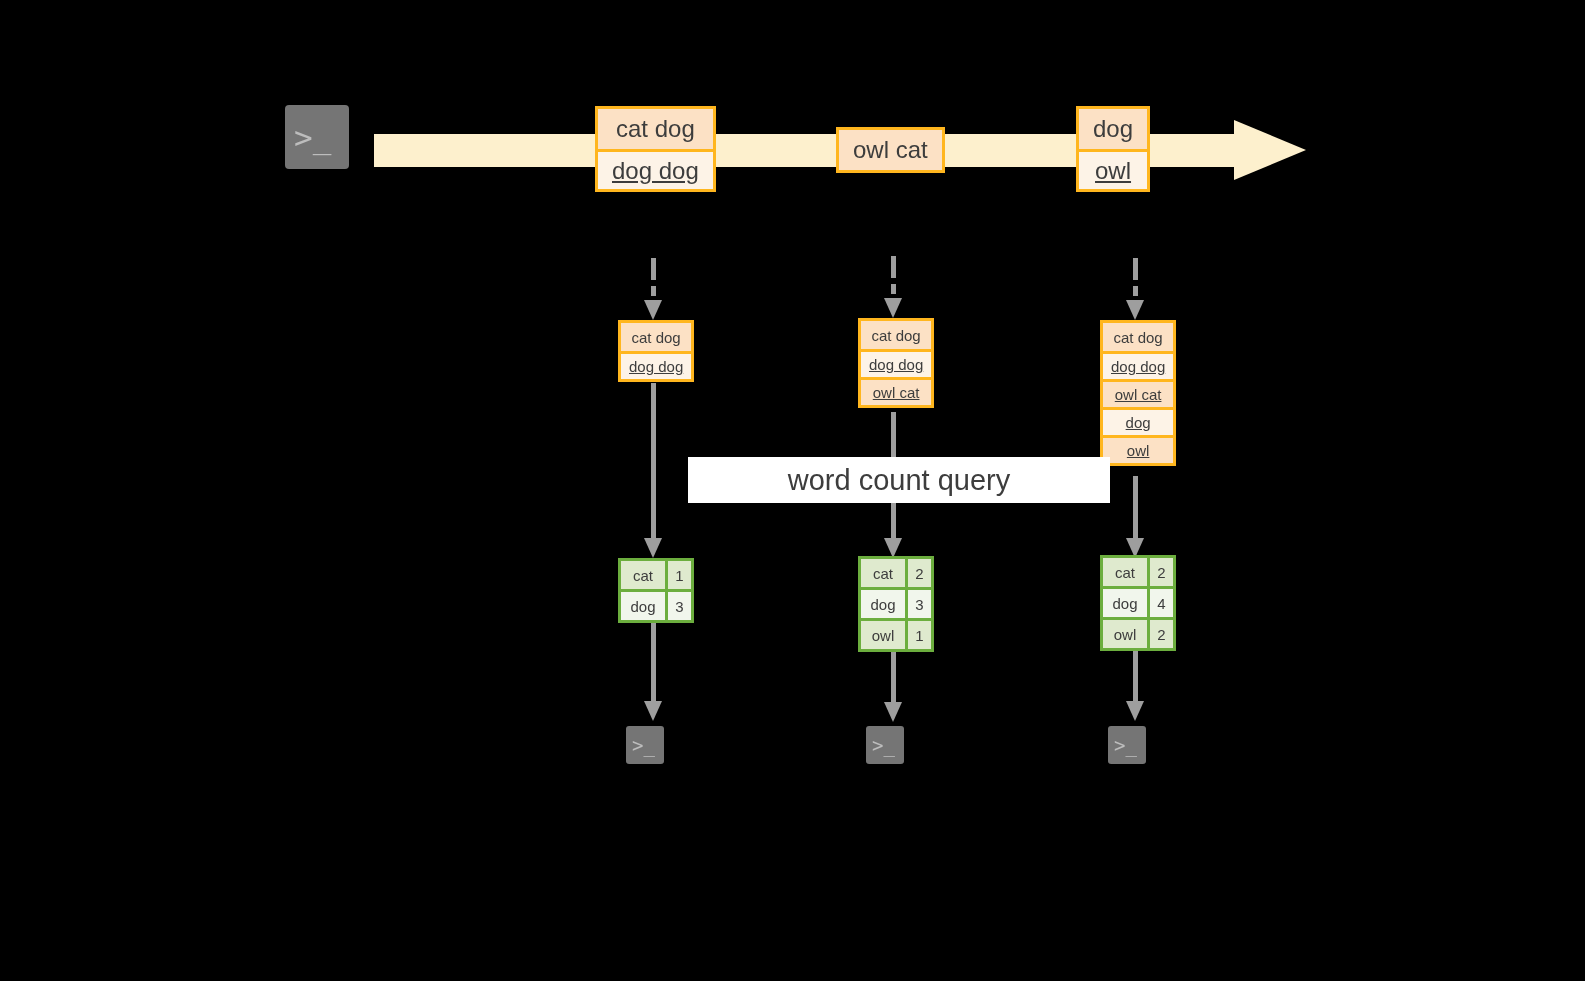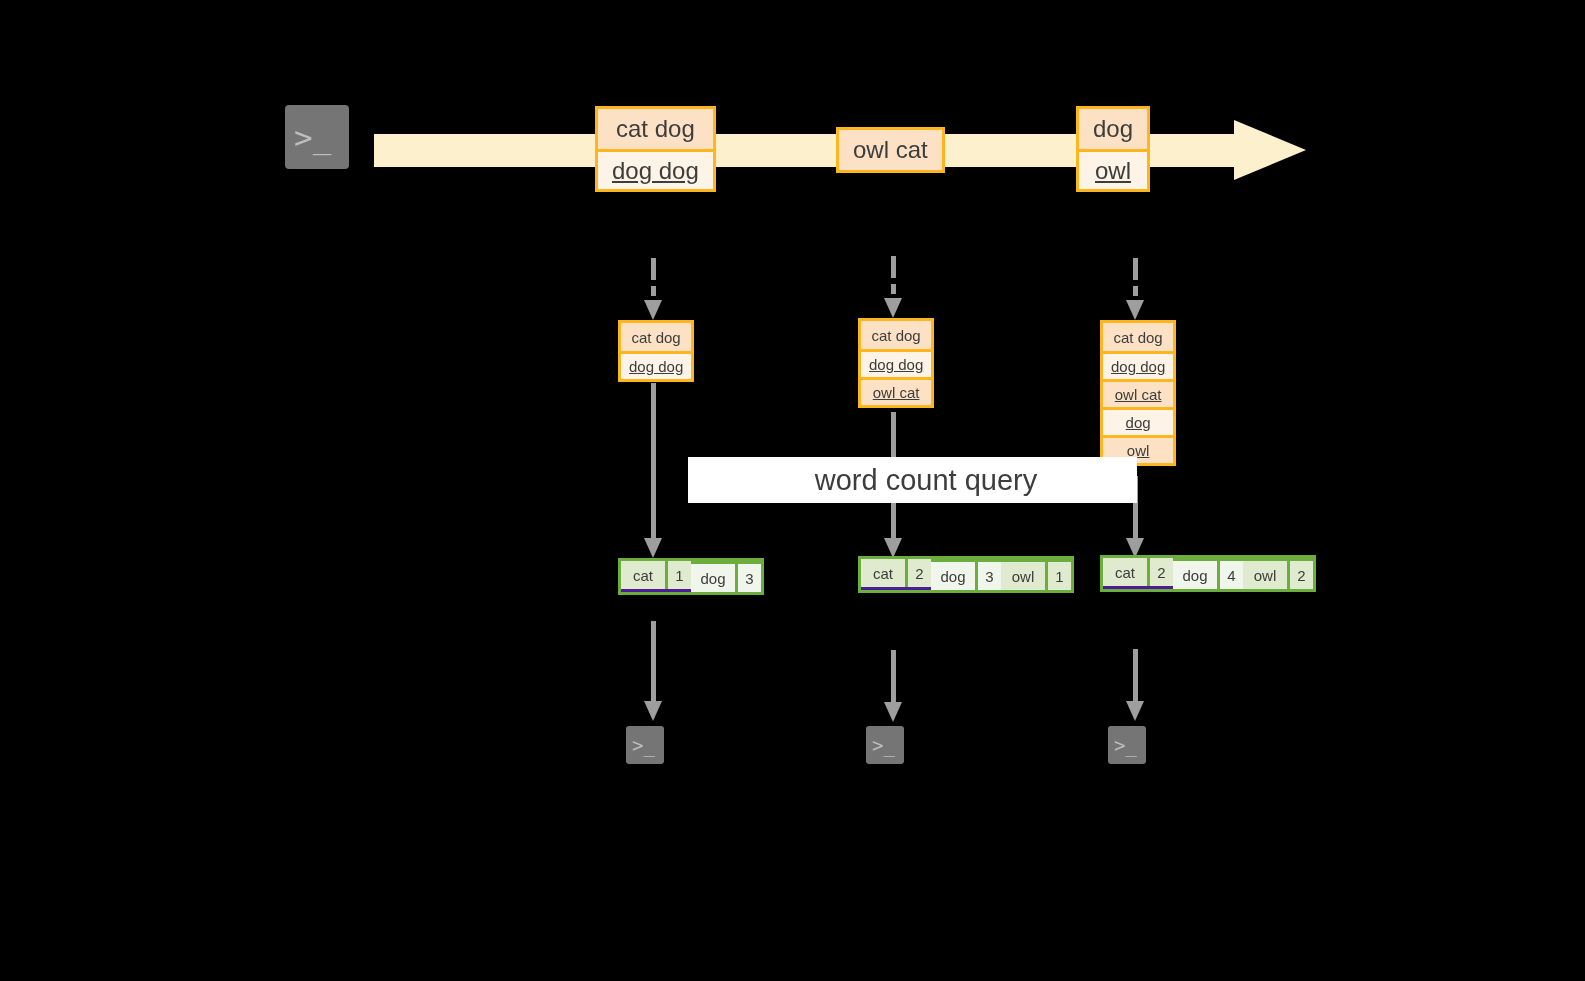--- a/index.html
+++ b/index.html
@@ -111,23 +111,23 @@
 
   
   .rec-stack.snap { z-index: 4; }
   .rec-stack.snap .row { height: 28px; font-size: 15px; padding: 0 8px; }
 
   
   .res-table {
     position: absolute;
     box-sizing: border-box;
     border: 3px solid #6cae3e;
-    background: #4c1d95;
-    display: flex;
-    flex-direction: row;
+    background: #be185d;
+    display: flex;
+    flex-direction: column;
     z-index: 4;
   }
   .res-table .trow {
     display: flex;
     height: 28px;
   }
   .res-table .trow + .trow {
     border-top: 3px solid #6cae3e;
   }
   .res-table .cell {
@@ -172,21 +172,20 @@
     position: absolute;
     left: 688px;
     top: 457px;
     width: 422px;
     height: 46px;
     background: #ffffff;
     display: flex;
     align-items: center;
     justify-content: center;
     z-index: 6;
-    padding-left: 27px;
   }
   .query-band .label {
     font-size: 29px;
     color: #3d3d3d;
     white-space: nowrap;
   }
 </style>
 </head>
 <body>
 

